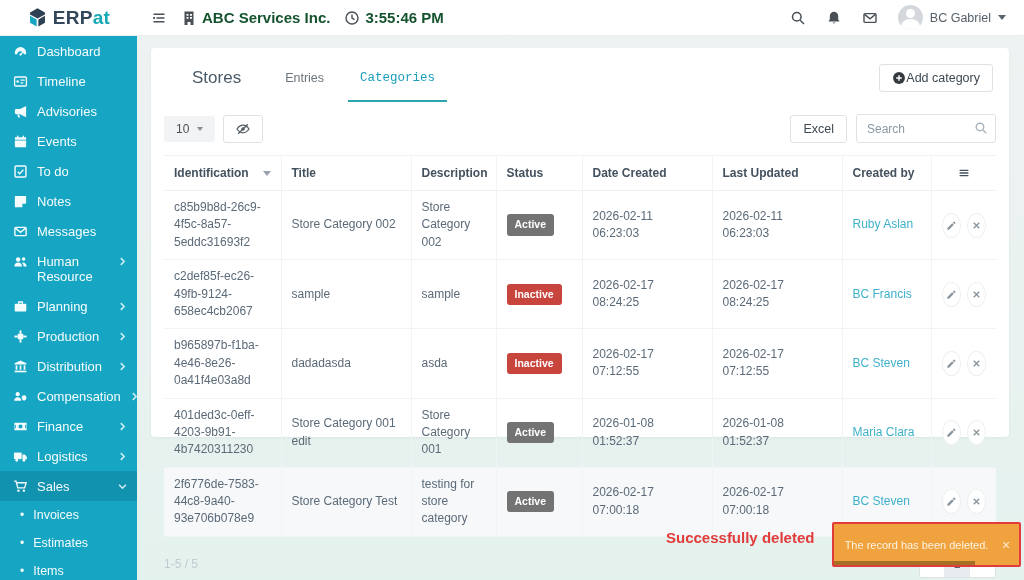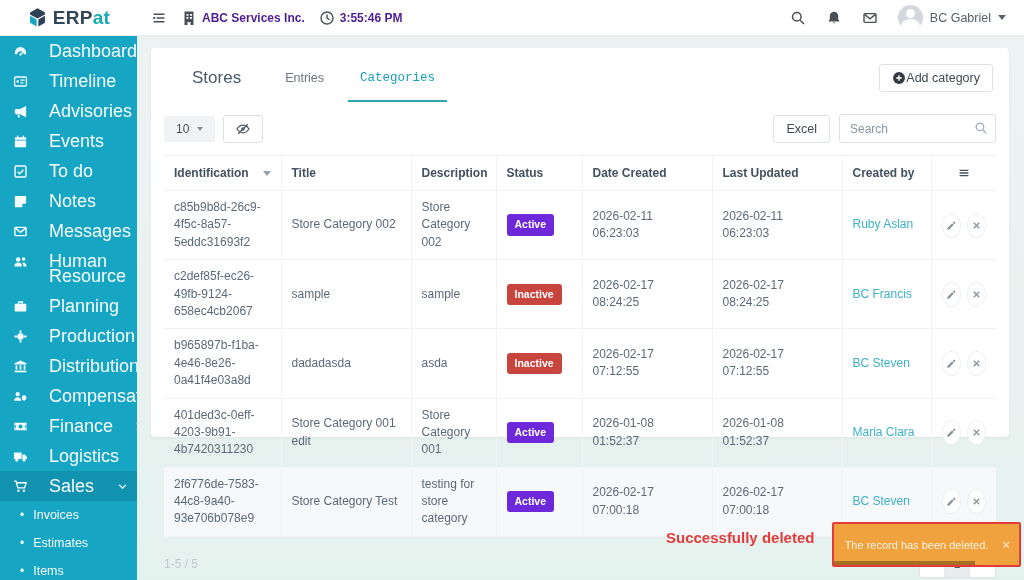--- a/index.html
+++ b/index.html
@@ -5,33 +5,33 @@
   * { margin:0; padding:0; box-sizing:border-box; }
   html,body { width:1024px; height:580px; overflow:hidden; font-family:"Liberation Sans", sans-serif; }
   body { background:linear-gradient(180deg,#eef2f2 0%,#e9f2f0 60%,#e4f2ee 100%); position:relative; }
 
   
   .topbar { position:absolute; top:0; left:0; right:0; height:36px; background:#fff; border-bottom:1px solid #ebedef; display:flex; align-items:center; z-index:5; }
   .brand { width:137px; display:flex; align-items:center; justify-content:center; gap:5px; }
   .brand-name { font-size:19px; font-weight:bold; letter-spacing:.3px; color:#33475b; }
   .brand-name .accent { color:#17a8b5; }
   .topbar-left { display:flex; align-items:center; gap:14px; margin-left:14px; color:#3a434d; }
-  .tb-item { display:flex; align-items:center; gap:5px; font-size:12px; font-weight:bold; color:#4c1d95; }
+  .tb-item { display:flex; align-items:center; gap:5px; font-size:15px; font-weight:bold; color:#14532d; }
   .topbar-right { margin-left:auto; display:flex; align-items:center; gap:20px; padding-right:18px; }
   .tb-icon { width:16px; height:16px; color:#4a5056; cursor:pointer; }
   .avatar { width:25px; height:25px; border-radius:50%; background:#d4d8dc; position:relative; overflow:hidden; }
   .avatar::before { content:''; position:absolute; top:4px; left:8px; width:9px; height:9px; border-radius:50%; background:#fff; }
   .avatar::after { content:''; position:absolute; top:14px; left:3px; width:19px; height:14px; border-radius:50%; background:#fff; }
   .user-chip { display:flex; align-items:center; gap:7px; cursor:pointer; }
   .user-name { font-size:12.5px; color:#55606a; }
   .caret-down { width:0; height:0; border-left:4px solid transparent; border-right:4px solid transparent; border-top:5px solid #5a646e; }
 
   
   .sidebar { position:absolute; top:36px; left:0; bottom:0; width:137px; background:#16a6c3; overflow:hidden; }
-  .side-item { display:flex; align-items:flex-start; gap:21px; padding:7.5px 10px 7.5px 13px; color:rgba(255,255,255,.96); font-size:18px; cursor:pointer; line-height:15px; }
+  .side-item { display:flex; align-items:flex-start; gap:9px; padding:7.5px 10px 7.5px 13px; color:rgba(255,255,255,.96); font-size:13px; cursor:pointer; line-height:15px; }
   .side-item .s-icon { width:15px; height:15px; flex:none; margin-top:0; }
   .side-item .chev { margin-left:auto; width:9px; height:9px; opacity:.85; flex:none; margin-top:3px; }
   .side-item.active { background:#1192af; }
   .sub-item { display:flex; align-items:center; gap:9px; padding:7px 10px 7px 20px; color:rgba(255,255,255,.95); font-size:12.5px; cursor:pointer; }
   .sub-item .dot { font-size:12px; }
 
   
   .main { position:absolute; left:137px; top:36px; right:0; bottom:0; }
   .card { position:absolute; left:14px; top:12px; width:858px; height:389px; background:#fff; border-radius:4px; box-shadow:0 1px 3px rgba(40,50,60,.06); }
 
@@ -43,34 +43,34 @@
   .tab.active::after { content:''; position:absolute; left:2px; right:2px; bottom:-13px; height:2px; background:#2aa5ad; }
   .btn { display:inline-flex; align-items:center; background:#fff; border:1px solid #dde2e6; border-radius:3px; color:#3d4852; font-size:12.5px; padding:6px 12px; cursor:pointer; }
   .add-btn { margin-left:auto; }
 
   .controls { display:flex; align-items:center; padding:8px 13px 12px 13px; }
   .page-size { display:flex; align-items:center; gap:8px; background:#f1f3f5; border-radius:3px; padding:6px 12px; font-size:12px; color:#495057; cursor:pointer; }
   .ps-caret { width:0; height:0; border-left:3.5px solid transparent; border-right:3.5px solid transparent; border-top:4.5px solid #868e96; }
   .icon-btn { margin-left:8px; width:40px; height:28px; display:flex; align-items:center; justify-content:center; background:#fff; border:1px solid #dde2e6; border-radius:3px; cursor:pointer; }
   .right-controls { margin-left:auto; display:flex; align-items:center; gap:9px; }
   .search-wrap { position:relative; }
-  .search-input { width:157px; height:29px; border:1px solid #dde2e6; border-radius:3px; padding:0 28px 0 10px; font-size:12px; color:#495057; font-family:"Liberation Sans",sans-serif; }
+  .search-input { width:140px; height:29px; border:1px solid #dde2e6; border-radius:3px; padding:0 28px 0 10px; font-size:12px; color:#495057; font-family:"Liberation Sans",sans-serif; }
   .search-input::placeholder { color:#8a97a3; }
   .search-wrap .mag { position:absolute; right:8px; top:7px; width:14px; height:14px; color:#a9b2ba; }
 
   table.data { width:832px; margin:0 13px; border-collapse:collapse; table-layout:fixed; font-size:12px; }
   table.data th { text-align:left; font-size:12px; color:#44525f; font-weight:bold; padding:10px 10px; border-top:1px solid #eef1f3; border-bottom:1px solid #eef1f3; border-right:1px solid #f1f4f6; }
   table.data th:last-child, table.data td:last-child { border-right:none; }
   table.data td { padding:8px 10px; color:#5b6a78; border-bottom:1px solid #f1f4f6; border-right:1px solid #f1f4f6; line-height:1.45; vertical-align:middle; }
   tr.row-alt td { background:#f6f8f9; }
   .th-flex { display:flex; align-items:center; }
   .sort-caret { margin-left:auto; width:0; height:0; border-left:4px solid transparent; border-right:4px solid transparent; border-top:5px solid #99a3ad; }
   .uuid { word-break:break-word; }
   .badge { display:inline-block; padding:3px 8px; border-radius:3px; font-size:10.5px; font-weight:bold; color:#fff; }
-  .badge[data-status="Active"] { background:#6d28d9; }
+  .badge[data-status="Active"] { background:#737373; }
   .badge[data-status="Inactive"] { background:#c8453e; }
   .link { color:#3eb1ca; cursor:pointer; }
   .row-actions { display:flex; gap:6px; justify-content:center; }
   .act-btn { width:25px; height:25px; border-radius:50%; border:1px solid #eceff1; background:#fff; display:flex; align-items:center; justify-content:center; color:#8a949c; cursor:pointer; }
   .act-btn svg { width:11px; height:11px; }
   .cols-icon { width:14px; height:14px; color:#44525f; display:block; margin:0 auto; }
 
   .card-footer { display:flex; align-items:center; padding:13px 13px; }
   .range-info { font-size:12px; color:#c2cad1; }
   .pager { margin-left:auto; display:flex; border:1px solid #dee2e6; border-radius:3px; overflow:hidden; }

